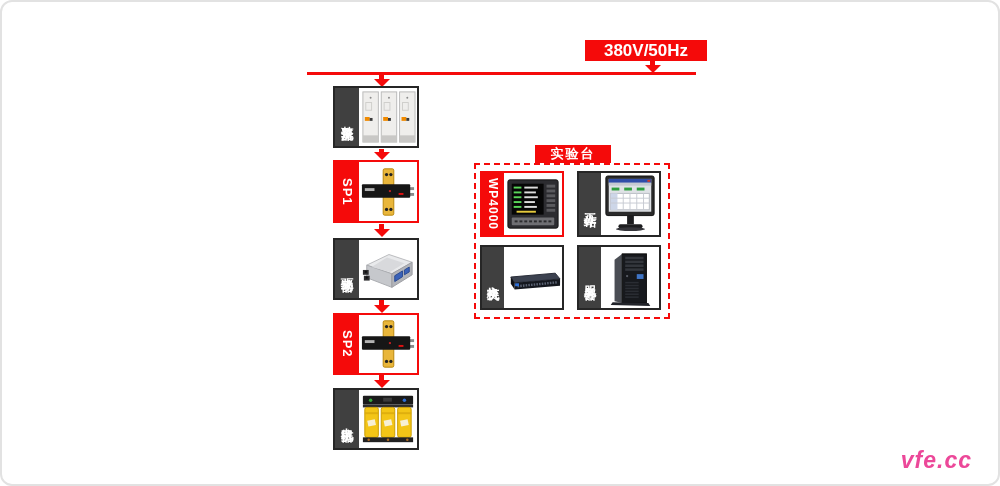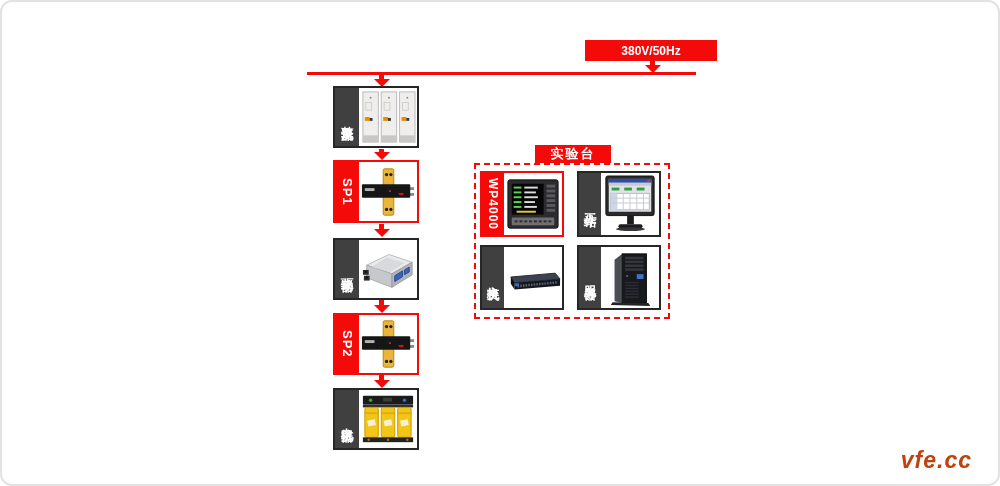--- a/index.html
+++ b/index.html
@@ -16,21 +16,21 @@
   }
 
   
   .bus-line{position:absolute;left:305px;top:70px;width:389px;height:3px;background:var(--red);}
 
   
   .red-label{
     position:absolute;background:var(--red);color:#fff;font-weight:bold;
     display:flex;align-items:center;justify-content:center;
   }
-  .power-label{left:583px;top:38px;width:132px;height:21px;font-size:12px;}
+  .power-label{left:583px;top:38px;width:122px;height:21px;font-size:17px;}
   .bench-title{left:533px;top:143px;width:76px;height:18px;font-size:13px;letter-spacing:2px;z-index:3;}
 
   
   .arrow{position:absolute;width:17px;display:flex;flex-direction:column;align-items:center;}
   .arrow .shaft{width:5px;background:var(--red);flex:1;}
   .arrow .head{width:0;height:0;border-left:8px solid transparent;border-right:8px solid transparent;border-top:8px solid var(--red);}
 
   
   .node{position:absolute;display:flex;background:#fff;border:2px solid var(--border-dark);}
   .node .strip{
@@ -42,21 +42,21 @@
   .node.red .strip{background:var(--red);}
   .v-cjk{writing-mode:vertical-rl;text-orientation:upright;font-size:12.5px;letter-spacing:1px;line-height:1;}
   .v-lat{writing-mode:vertical-rl;text-orientation:mixed;font-size:13px;letter-spacing:1px;line-height:1;}
   .bench-node .strip{width:22px;}
 
   
   .bench-frame{position:absolute;left:472px;top:161px;width:196px;height:156px;border:2px dashed var(--red);z-index:2;background:transparent;}
 
   .watermark{
     position:absolute;right:26px;bottom:10px;font-size:23px;font-weight:bold;
-    color:#c2410c;letter-spacing:1px;font-style:italic;
+    color:#ec4899;letter-spacing:1px;font-style:italic;
   }
 </style>
 </head>
 <body>
 
 <div class="card">
 
   <div class="bus-line"></div>
   <div class="red-label power-label">
     <span>380V/50Hz</span>

